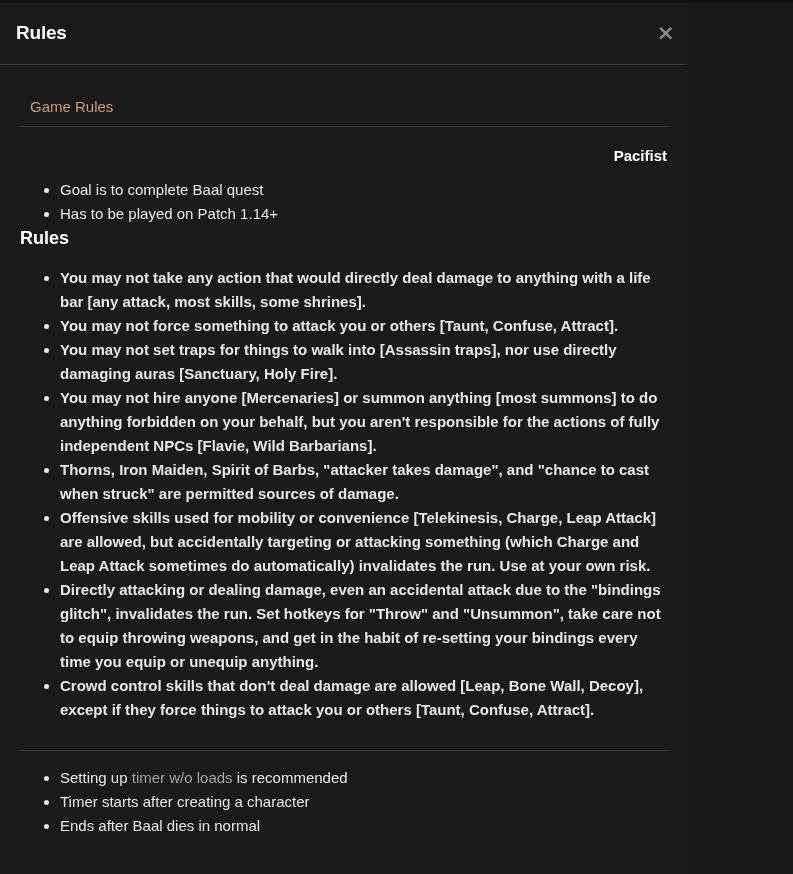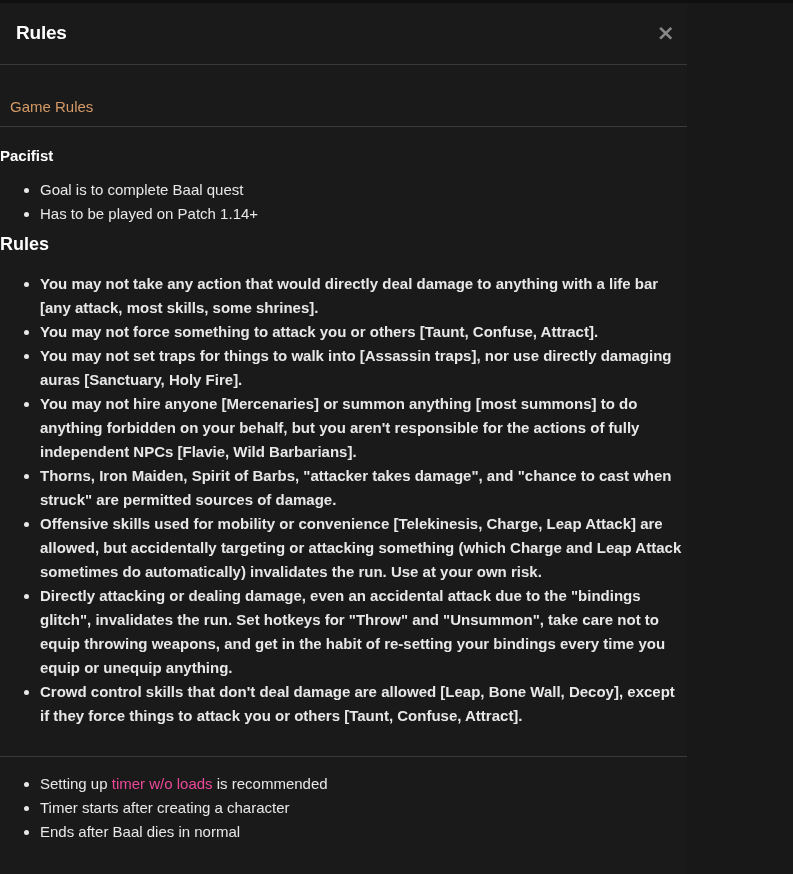--- a/index.html
+++ b/index.html
@@ -25,41 +25,41 @@
     position:absolute; left:16px; top:19px;
     font-size:19px; font-weight:bold; color:#ffffff; margin:0;
     letter-spacing:-0.2px;
   }
   .close {
     position:absolute; right:12px; top:20px;
     font-size:22px; font-weight:bold; color:#888; cursor:pointer;
     line-height:20px; background:none; border:none; padding:0;
     font-family:"DejaVu Sans", sans-serif;
   }
-  .body { padding:0 0; }
+  .body { padding:0 20px; }
   .tabs {
     display:flex; border-bottom:1px solid #3a3a3a; margin-top:24px; height:37px;
   }
   .tab {
     padding:7px 10px 0 10px; font-size:15px; color:#d59a65; cursor:pointer;
     background:none; border:none; font-family:inherit; height:30px;
     border-bottom:2px solid transparent;
   }
   .tab.active { border-bottom:2px solid #d59a65; }
   .content { font-size:15px; line-height:24px; color:#e8e8e8; }
-  h3.cat { font-size:15px; font-weight:bold; margin:17px 0 10px 0; color:#fff; }
+  h3.cat { font-size:15px; font-weight:bold; margin:17px 0 10px 0; color:#fff;text-align:right; }
   h2.sec { font-size:18px; font-weight:bold; margin:0; color:#fff; }
   ul { margin:0; padding-left:40px; list-style:disc; }
   ul li { margin:0; }
-  .ul-goal { margin-bottom:6px; }
+  .ul-goal { margin-bottom:0; }
   .ul-rules { margin-top:16px; margin-bottom:28px;font-weight:bold; }
   hr.divider { border:none; border-top:1px solid #3a3a3a; margin:0; }
   .timing-h { margin-top:18px !important; }
   .ul-timing { margin-top:15px; }
-  a.link { color:#ec4899; text-decoration:none; }
+  a.link { color:#a3a3a3; text-decoration:none; }
 </style>
 </head>
 <body>
 
 <div class="bg-strip"></div>
 
 <div class="modal">
   <div class="header">
     <h1 class="title">Rules</h1>
     <button class="close">×</button>

